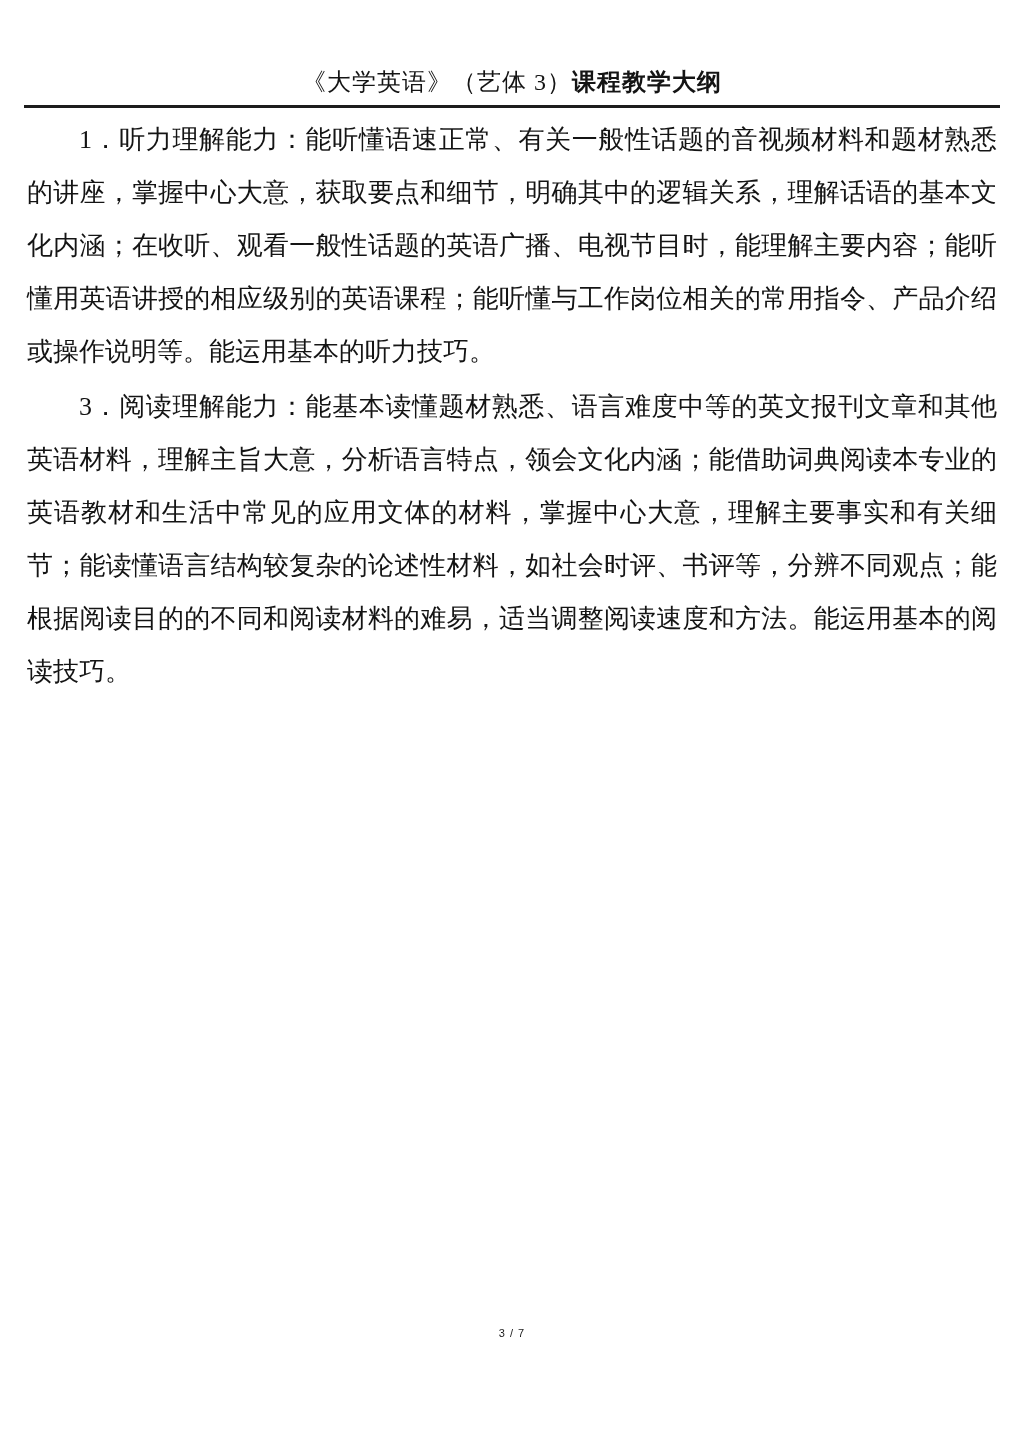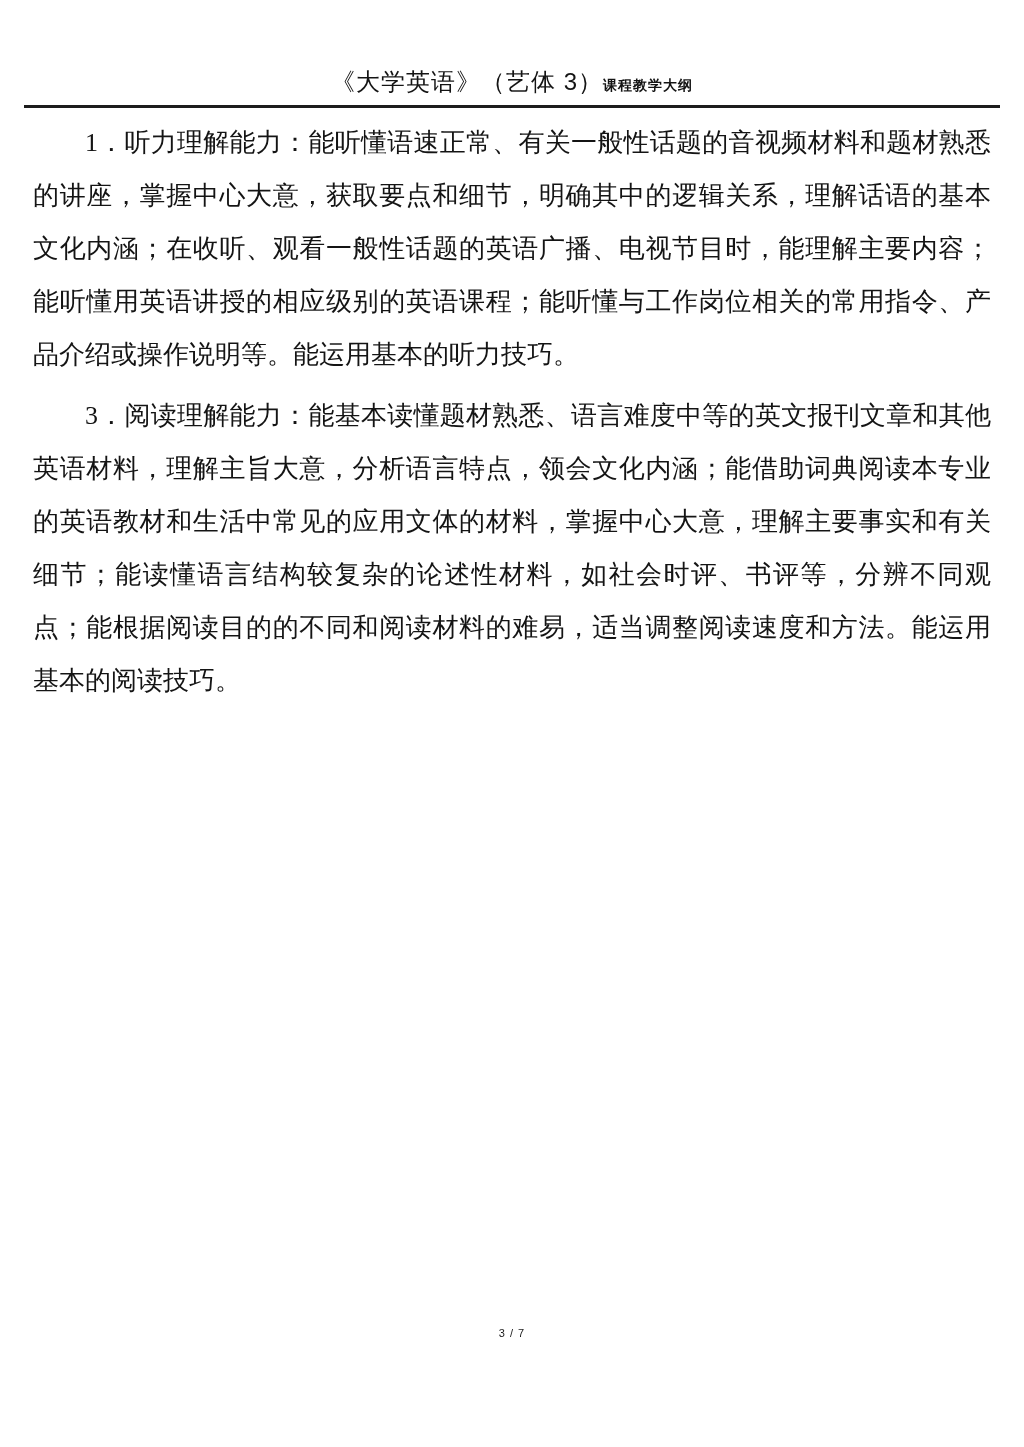--- a/index.html
+++ b/index.html
@@ -18,43 +18,43 @@
     box-sizing: border-box;
   }
   .doc-header {
     padding-top: 66px;
     text-align: center;
     white-space: nowrap;
   }
   .doc-header .title-main {
     font-size: 24px;
     letter-spacing: 1px;
-    font-family: Liberation Sans, sans-serif;
+    font-family: Liberation Serif, serif;
   }
   .doc-header .title-sub {
-    font-size: 14px;
+    font-size: 24px;
     font-weight: bold;
     font-family: Liberation Sans, sans-serif;
     letter-spacing: 1px;
   }
   .header-rule {
     border: none;
     height: 0;
     border-top: 3px solid #1c1c1c;
     margin: 7px 24px 0 24px;
   }
   .doc-body {
     margin: 5px 25px 0 25px;
     font-size: 26px;
     line-height: 53px;
     text-align: justify;
     text-justify: inter-ideograph;
   }
   .doc-body p {
-    margin: 8px;
+    margin: 2px;
     padding: 0;
     text-indent: 2em;
   }
   .doc-footer {
     position: absolute;
     left: 0;
     right: 0;
     bottom: 108px;
     text-align: center;
     font-family: "Liberation Sans", "DejaVu Sans", sans-serif;

